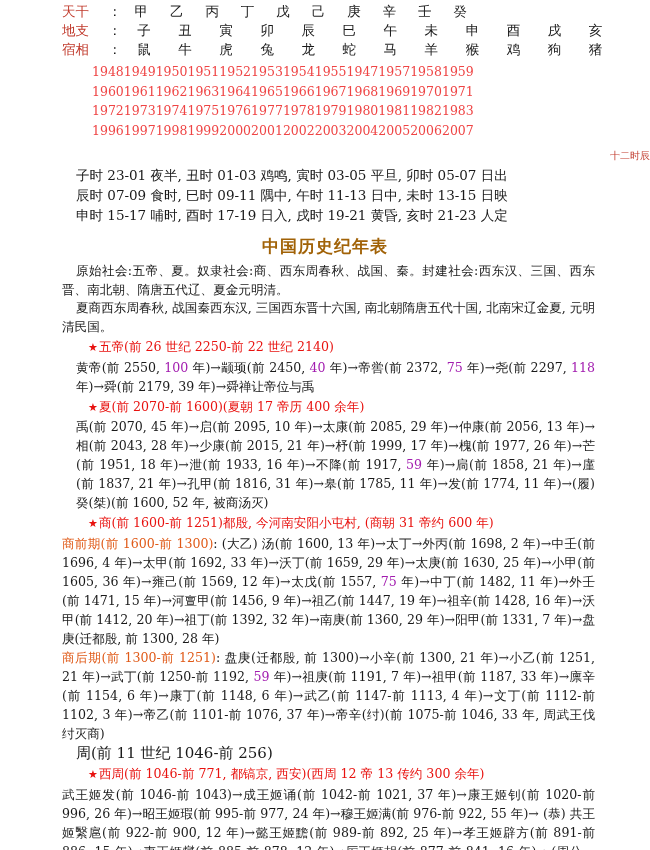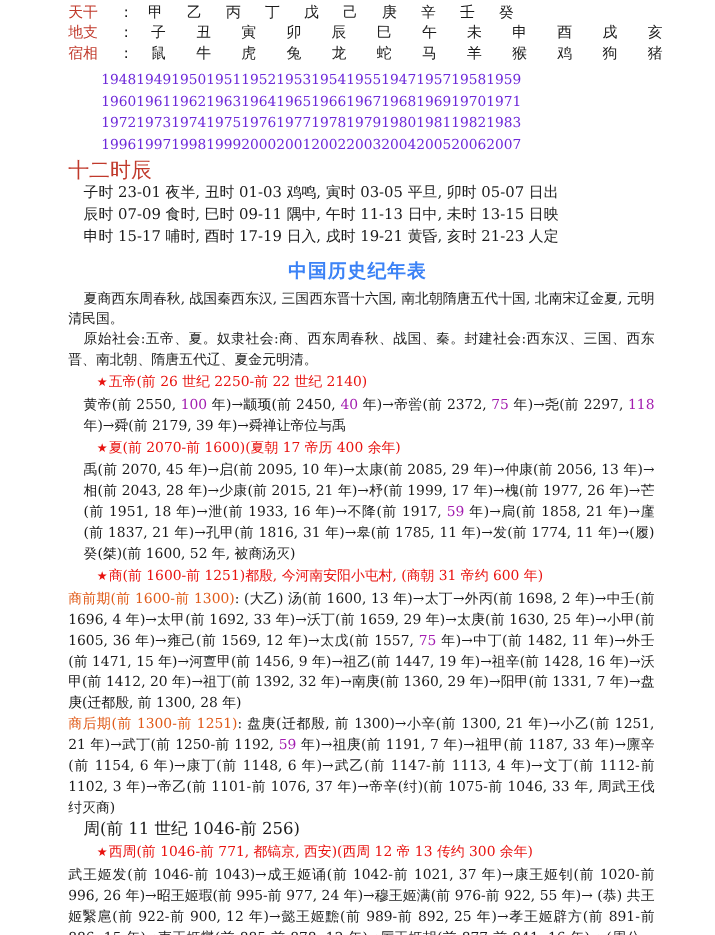--- a/index.html
+++ b/index.html
@@ -69,46 +69,47 @@
   }
   .yr-row {
     display: flex;
     height: 19.5px;
     line-height: 19.5px;
   }
   .yr-cell {
     flex: 1 1 0;
     text-align: center;
     font-size: 12.5px;
-    color: #6d28d9;
+    color: #ef4444;
     font-family: "DejaVu Serif", "Liberation Serif", serif;
   }
 
   
   .shichen {
     margin-top: 6px;
     padding-left: 62px;
   }
   .sc-title {
     color: #c0392b;
-    font-size: 19px;
+    font-size: 10px;
     line-height: 19px;
+    text-align: right;
   }
   .sc-line {
     font-size: 13.5px;
     line-height: 20px;
     padding-left: 14px;
     color: #1a1a1a;
     white-space: nowrap;
   }
 
   
   .main-title {
     text-align: center;
-    color: #3b82f6;
+    color: #a16207;
     font-weight: bold;
     font-size: 17px;
     letter-spacing: 1px;
     margin: 10px 0 4px 0;
     padding-right: 0;
     font-family: "DejaVu Sans", "Liberation Sans", sans-serif;
   }
 
   
   .body-block {
@@ -292,22 +293,22 @@
     <div class="sc-title">十二时辰</div>
     <div class="sc-line">子时 23-01 夜半, 丑时 01-03 鸡鸣, 寅时 03-05 平旦, 卯时 05-07 日出</div>
     <div class="sc-line">辰时 07-09 食时, 巳时 09-11 隅中, 午时 11-13 日中, 未时 13-15 日映</div>
     <div class="sc-line">申时 15-17 哺时, 酉时 17-19 日入, 戌时 19-21 黄昏, 亥时 21-23 人定</div>
   </div>
 
   <div class="main-title">中国历史纪年表</div>
 
   <div class="body-block">
 
+    <p class="para">原始社会:五帝、夏。奴隶社会:商、西东周春秋、战国、秦。封建社会:西东汉、三国、西东晋、南北朝、隋唐五代辽、夏金元明清。</p>
     <p class="para">夏商西东周春秋, 战国秦西东汉, 三国西东晋十六国, 南北朝隋唐五代十国, 北南宋辽金夏, 元明清民国。</p>
-    <p class="para">原始社会:五帝、夏。奴隶社会:商、西东周春秋、战国、秦。封建社会:西东汉、三国、西东晋、南北朝、隋唐五代辽、夏金元明清。</p>
 
     <div class="head-line">
       <span class="star">★</span><span class="head-name">五帝</span><span class="head-detail">(前 26 世纪 2250-前 22 世纪 2140)</span>
     </div>
     <p class="entries">黄帝(前 2550, <span class="hl">100</span> 年)→颛顼(前 2450, <span class="hl">40</span> 年)→帝喾(前 2372, <span class="hl">75</span> 年)→尧(前 2297, <span class="hl">118</span> 年)→舜(前 2179, 39 年)→舜禅让帝位与禹</p>
 
     <div class="head-line">
       <span class="star">★</span><span class="head-name">夏</span><span class="head-detail">(前 2070-前 1600)</span><span class="head-note">(夏朝 17 帝历 400 余年)</span>
     </div>
     <p class="entries">禹(前 2070, 45 年)→启(前 2095, 10 年)→太康(前 2085, 29 年)→仲康(前 2056, 13 年)→相(前 2043, 28 年)→少康(前 2015, 21 年)→杼(前 1999, 17 年)→槐(前 1977, 26 年)→芒(前 1951, 18 年)→泄(前 1933, 16 年)→不降(前 1917, <span class="hl">59</span> 年)→扃(前 1858, 21 年)→廑(前 1837, 21 年)→孔甲(前 1816, 31 年)→皋(前 1785, 11 年)→发(前 1774, 11 年)→(履)癸(桀)(前 1600, 52 年,  被商汤灭)</p>

